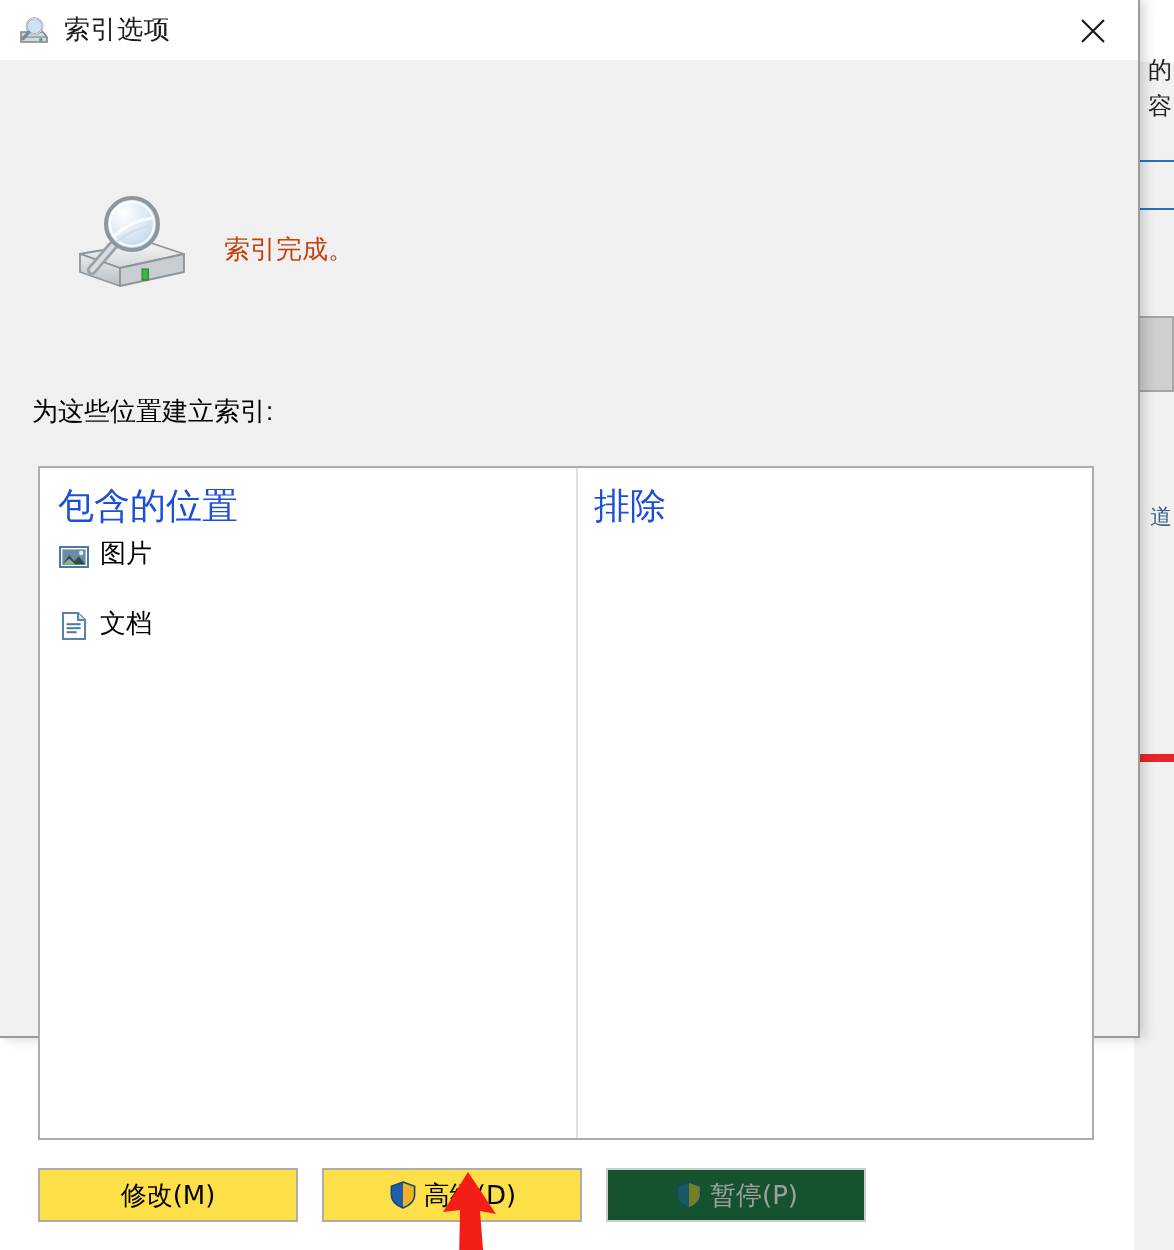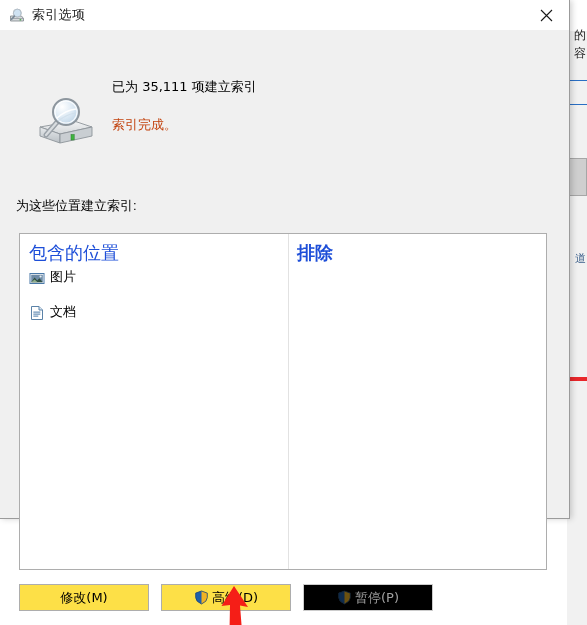--- a/index.html
+++ b/index.html
@@ -115,21 +115,21 @@
   #col-divider {
     position: absolute; left: 268px; top: 0; bottom: 0;
     width: 1px; background: #e2e2e2;
   }
   .col-head {
     position: absolute; top: 7px;
     font-size: 18px; color: #1d4ed8;
     font-family: "DejaVu Sans", sans-serif;
   }
   #head-included { left: 9px; }
-  #head-excluded { left: 277px; font-weight: bold; }
+  #head-excluded { left: 277px; }
 
   .loc-row {
     position: absolute; left: 9px;
     height: 20px;
     display: flex; align-items: flex-end;
     font-size: 13px; color: #000;
     font-family: "DejaVu Sans", sans-serif;
   }
   .loc-row .loc-icon {
     width: 16px; height: 16px; margin-right: 5px;
@@ -146,21 +146,21 @@
     height: 27px;
     background: #fde047;
     border: 1px solid #adadad;
     font-size: 13px; color: #000;
     display: flex; align-items: center; justify-content: center;
     cursor: pointer;
     font-family: "DejaVu Sans", sans-serif;
     user-select: none;
   }
   .btn.disabled {
-    background: #000000;
+    background: #14532d;
     border-color: #cccccc;
     color: #a0a0a0;
     cursor: default;
     text-align: right;
   }
   #btn-modify { left: 19px; width: 130px; }
   #btn-advanced { left: 161px; width: 130px; }
   #btn-pause { left: 303px; width: 130px; }
   .shield { width: 15px; height: 15px; margin-right: 3px; flex: 0 0 auto; }
 
@@ -247,21 +247,20 @@
 
           <path d="M24 24 L12 38" stroke="#9aa1a8" stroke-width="5" stroke-linecap="round"></path>
           <path d="M24 24 L12 38" stroke="#d8dcdf" stroke-width="2.2" stroke-linecap="round"></path>
 
           <circle cx="32" cy="15" r="13" fill="url(#lens)" stroke="#8d969e" stroke-width="2"></circle>
           <circle cx="32" cy="15" r="11" fill="none" stroke="#ffffff" stroke-width="1.1" opacity=".85"></circle>
           <path d="M23 21 Q32 13 42 12" stroke="#ffffff" stroke-width="1.6" fill="none" opacity=".9"></path>
           <path d="M24 24 Q33 17 42 16" stroke="#cfdeea" stroke-width="1.2" fill="none" opacity=".9"></path>
         </svg>
       </div>
-      <div id="status-line1">已为 35,111 项建立索引</div>
       <div id="status-line2">索引完成。</div>
     </div>
 
     <div id="locations-label">为这些位置建立索引:</div>
 
     <div id="listbox">
       <div id="col-divider"></div>
       <div class="col-head" id="head-included">包含的位置</div>
       <div class="col-head" id="head-excluded">排除</div>
 

